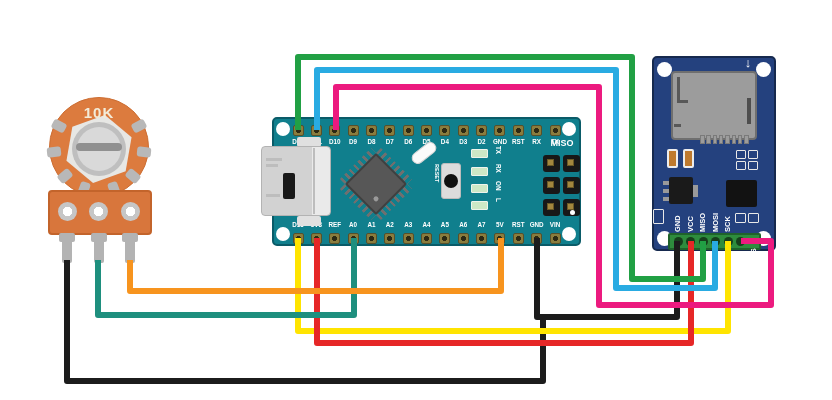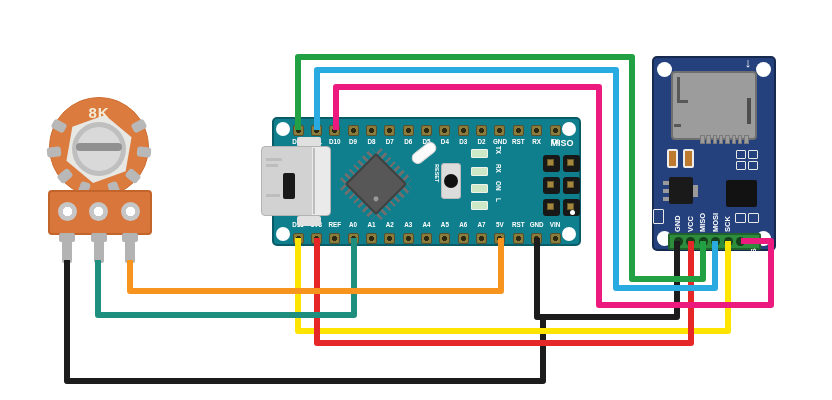--- a/index.html
+++ b/index.html
@@ -93,21 +93,21 @@
         <div class="abs pot-tab" style="left: 76.6091px; top: 184.286px; transform: rotate(-250deg);"></div>
         <div class="abs pot-tab" style="left: 107.391px; top: 184.286px; transform: rotate(-290deg);"></div>
         <div class="abs pot-tab" style="left: 126.472px; top: 170.925px; transform: rotate(-320deg);"></div>
         <div class="abs pot-tab" style="left: 136.753px; top: 146.704px; transform: rotate(-354deg);"></div>
         <div class="abs pot-tab" style="left: 131.733px; top: 120.874px; transform: rotate(-28deg);"></div>
       </div>
     <div class="abs pot-hex"></div>
     <div class="abs pot-screw-outer"></div>
     <div class="abs pot-screw-inner"></div>
     <div class="abs pot-slot"></div>
-    <div class="abs pot-label">8K</div>
+    <div class="abs pot-label">10K</div>
     <div class="abs pot-base"></div>
     <div id="pot-holes">
         <div class="abs pot-hole" style="left: 57.5px; top: 201.5px;"></div>
         <div class="abs pot-hole" style="left: 89px; top: 201.5px;"></div>
         <div class="abs pot-hole" style="left: 120.5px; top: 201.5px;"></div>
       </div>
     <div id="pot-legs">
         <div class="abs pot-collar" style="left: 59px; top: 233px;"></div>
         <div class="abs pot-stem" style="left: 62px; top: 240px;"></div>
         <div class="abs pot-collar" style="left: 90.5px; top: 233px;"></div>

